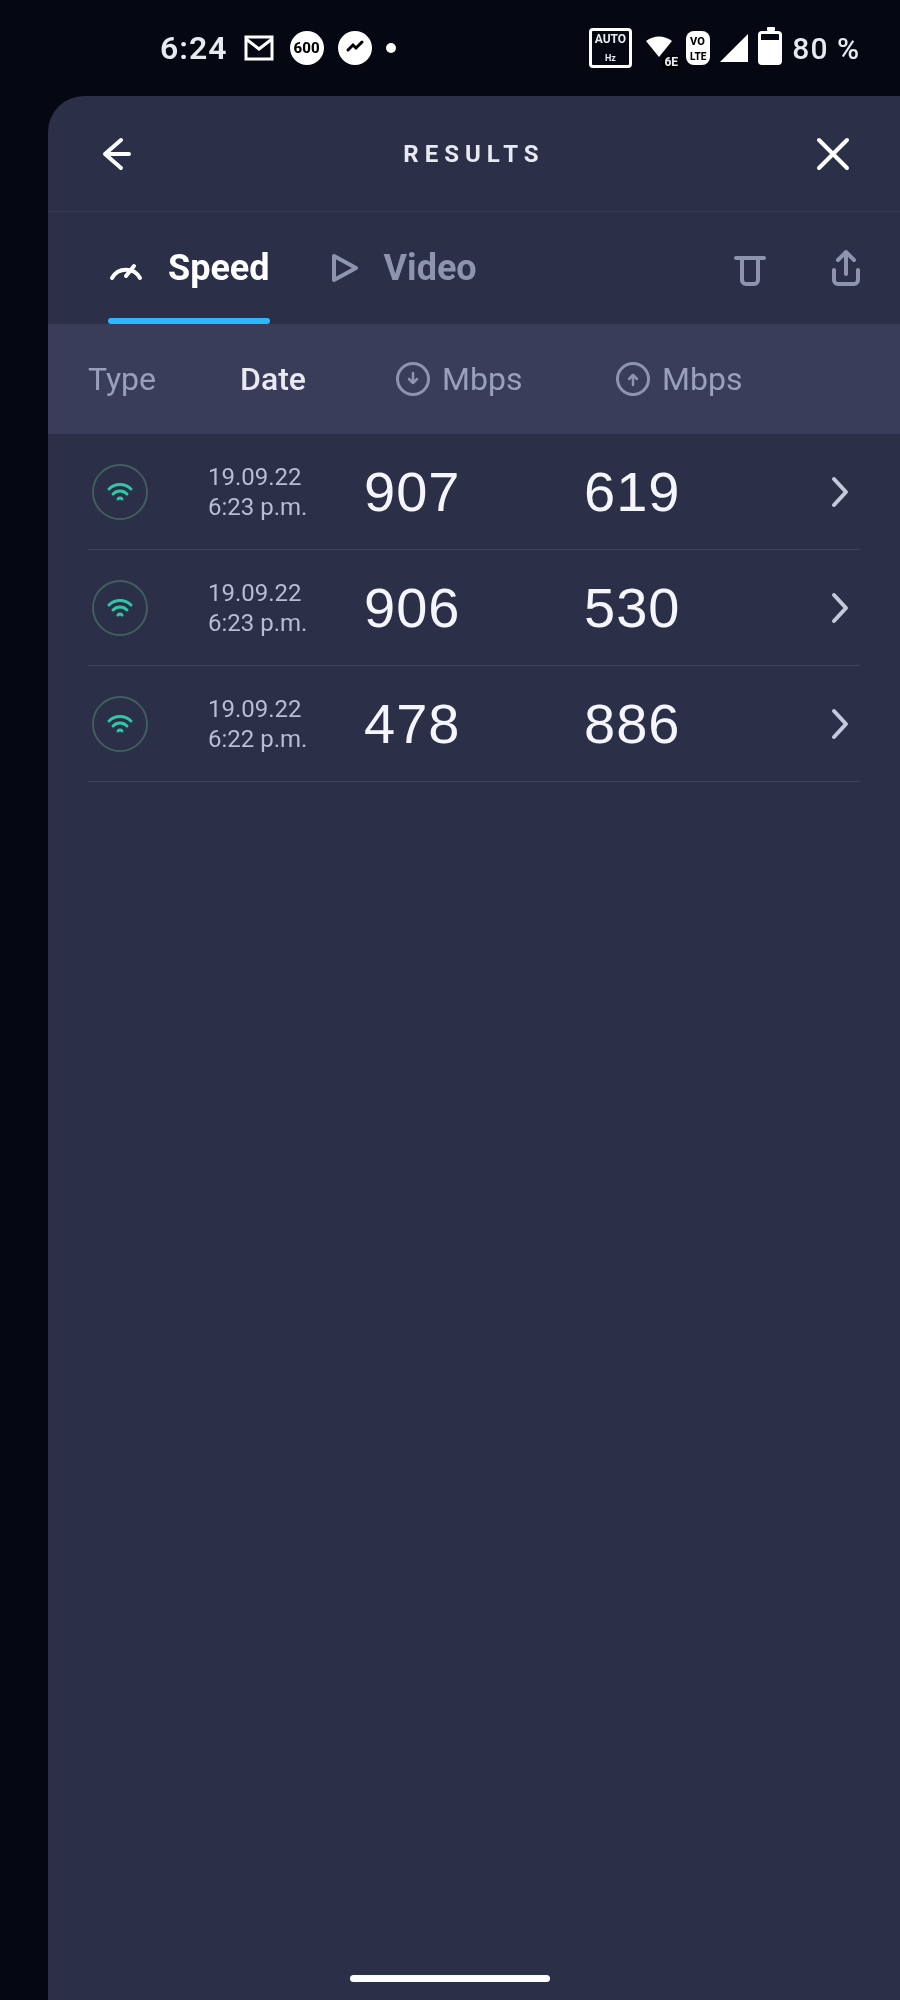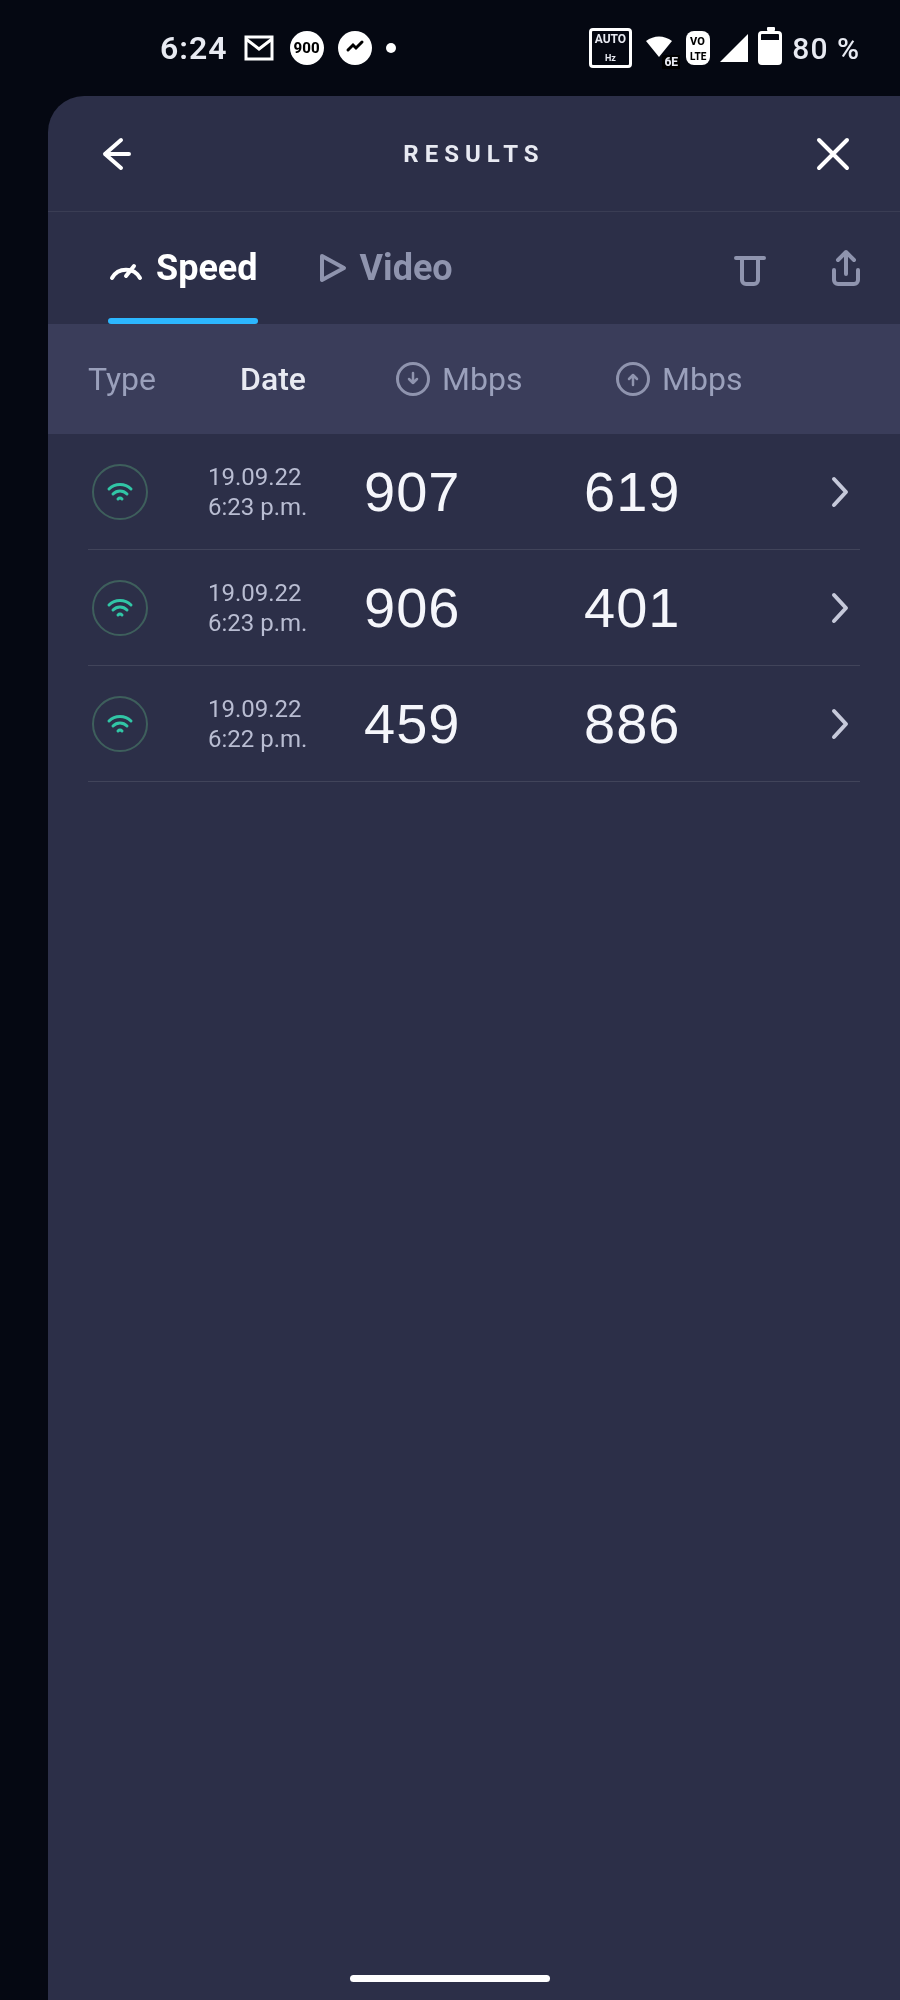--- a/index.html
+++ b/index.html
@@ -148,21 +148,21 @@
   .tabs-row {
     height: 112px;
     display: flex;
     align-items: center;
     padding-left: 60px;
     padding-right: 30px;
   }
   .tab {
     display: flex;
     align-items: center;
-    gap: 12px;
+    gap: 24px;
     font-size: 36px;
     font-weight: 700;
     color: #8f94ae;
     margin-right: 58px;
     position: relative;
     cursor: pointer;
     height: 100%;
   }
   .tab.active { color: #fff; }
   .tab.active::after {
@@ -259,21 +259,21 @@
 
 <div class="status-bar">
   <div class="status-left">
     <span class="status-time">6:24</span>
     <span class="sb-icon">
       <svg width="30" height="26" viewBox="0 0 30 26">
           <path d="M2 2h26v22H2z" fill="none" stroke="#fff" stroke-width="3"></path>
           <path d="M2 4l13 10L28 4" fill="none" stroke="#fff" stroke-width="3"></path>
         </svg>
     </span>
-    <span class="pill">900</span>
+    <span class="pill">600</span>
     <span class="pill">
       <svg width="20" height="20" viewBox="0 0 20 20">
           <path d="M3 12l5-5 3 3 6-6" fill="none" stroke="#000" stroke-width="3" stroke-linecap="round"></path>
         </svg>
     </span>
     <span class="dot-small"></span>
   </div>
   <div class="status-right">
     <span class="box-icon">
       <span>AUTO</span>
@@ -395,41 +395,41 @@
           <svg width="30" height="30" viewBox="0 0 30 30">
               <path d="M4 12c6-6 16-6 22 0M8 17c4-4 10-4 14 0M13 22c1.2-1.2 2.8-1.2 4 0" fill="none" stroke="#31c6a6" stroke-width="3" stroke-linecap="round"></path>
             </svg>
         </span>
       </div>
       <div class="r-date">
         <div>19.09.22</div>
         <div>6:23 p.m.</div>
       </div>
       <div class="r-down">906</div>
-      <div class="r-up">401</div>
+      <div class="r-up">530</div>
       <div class="r-chev">
         <svg width="20" height="34" viewBox="0 0 20 34">
             <path d="M4 4l12 13L4 30" fill="none" stroke="#c6c9da" stroke-width="4" stroke-linecap="round" stroke-linejoin="round"></path>
           </svg>
       </div>
     </div>
 
     <div class="row">
       <div class="r-type">
         <span class="wifi-circ">
           <svg width="30" height="30" viewBox="0 0 30 30">
               <path d="M4 12c6-6 16-6 22 0M8 17c4-4 10-4 14 0M13 22c1.2-1.2 2.8-1.2 4 0" fill="none" stroke="#31c6a6" stroke-width="3" stroke-linecap="round"></path>
             </svg>
         </span>
       </div>
       <div class="r-date">
         <div>19.09.22</div>
         <div>6:22 p.m.</div>
       </div>
-      <div class="r-down">459</div>
+      <div class="r-down">478</div>
       <div class="r-up">886</div>
       <div class="r-chev">
         <svg width="20" height="34" viewBox="0 0 20 34">
             <path d="M4 4l12 13L4 30" fill="none" stroke="#c6c9da" stroke-width="4" stroke-linecap="round" stroke-linejoin="round"></path>
           </svg>
       </div>
     </div>
   </div>
 
 </div>

